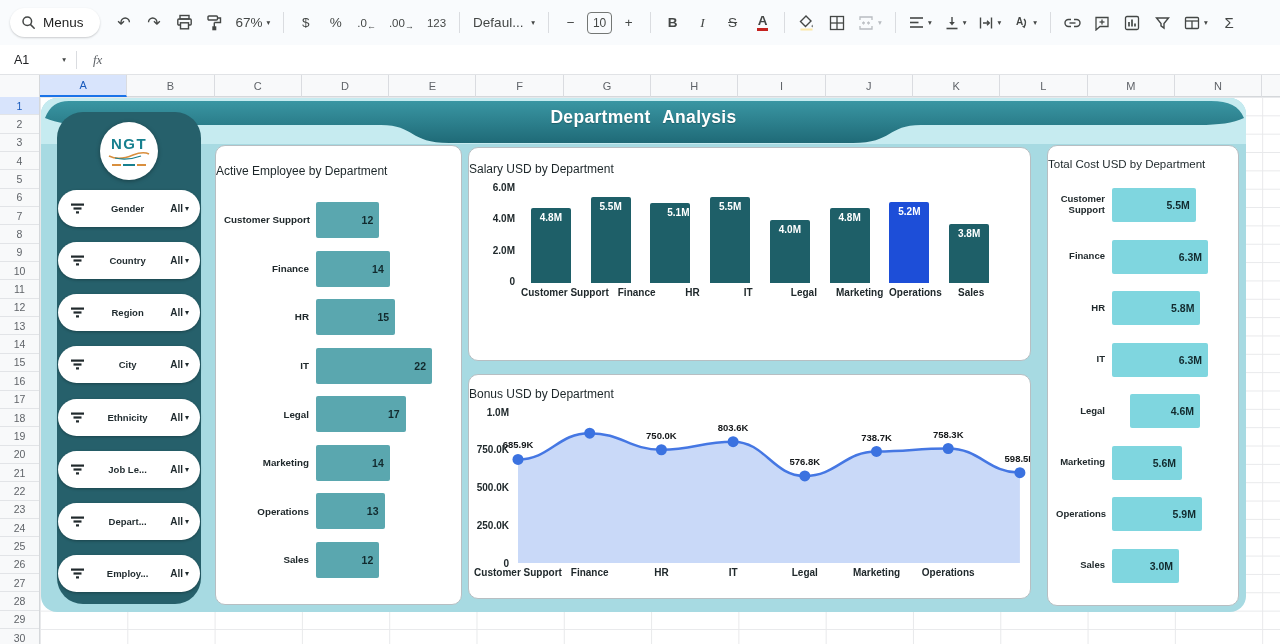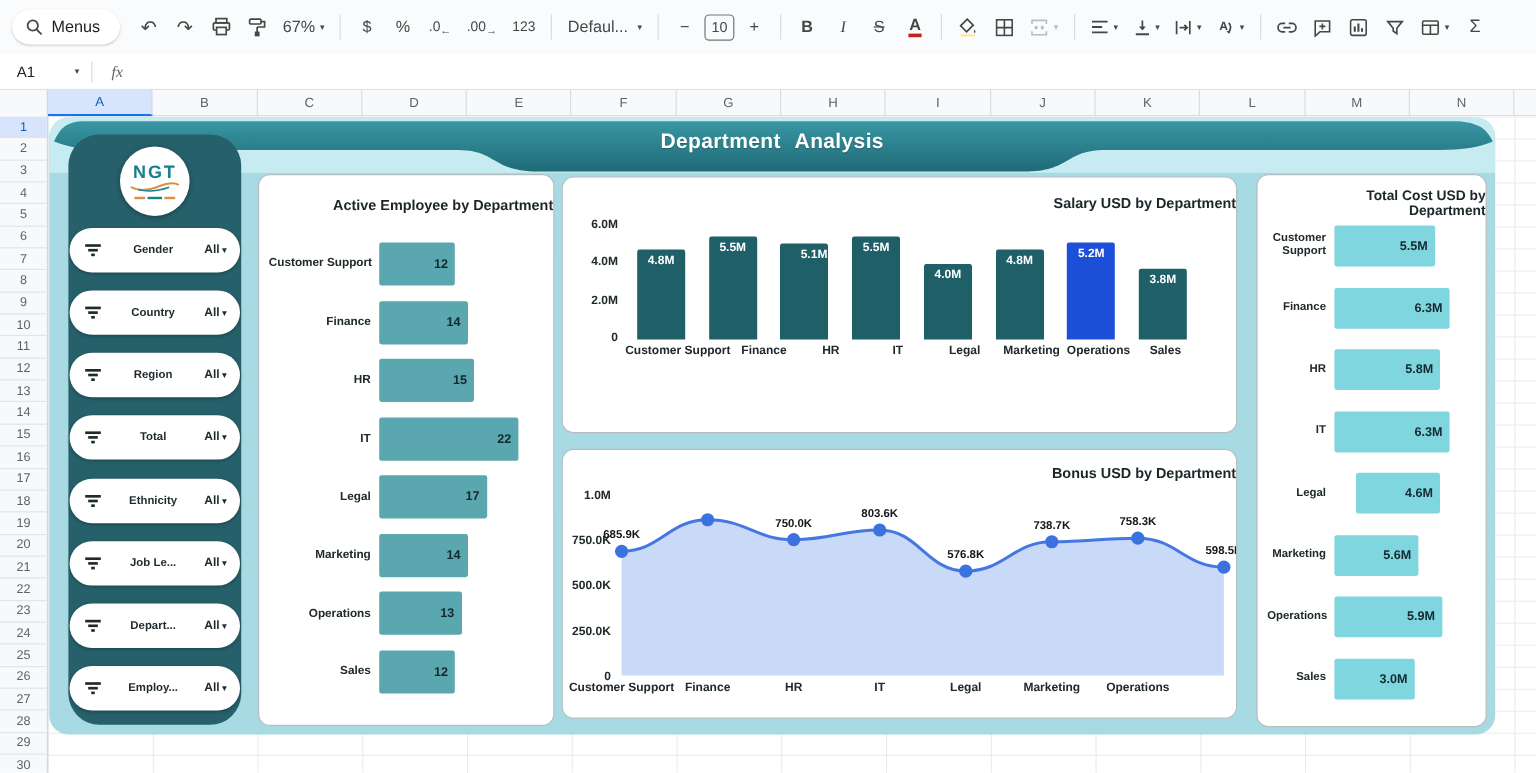--- a/index.html
+++ b/index.html
@@ -81,21 +81,21 @@
                 align-items:center; padding:0 11px 0 12px; box-shadow:0 1px 3px rgba(0,0,0,.3);
                 cursor:pointer; }
   .filter-label { flex:1; text-align:center; font-size:9.5px; font-weight:bold; color:#1f2a2e;
                   padding:0 2px; white-space:nowrap; overflow:hidden; }
   .filter-all { font-size:10px; font-weight:bold; color:#1f2a2e; }
   .filter-btn .caret { color:#1f2a2e; font-size:8px; }
 
   
   .card { position:absolute; background:#fff; border:1px solid #b7bec2; border-radius:10px;
           overflow:hidden; }
-  .card-title { text-align:right; font-weight:bold; color:#1c2629;padding-left:36px; }
+  .card-title { text-align:left; font-weight:normal; color:#1c2629; }
   .p1 { left:174px; top:47px; width:247px; height:460px; }
   .p1 .card-title { margin-top:18px; font-size:12px; }
   .p2 { left:427px; top:49px; width:563px; height:214px; }
   .p2 .card-title { margin-top:14px; font-size:12px; }
   .p3 { left:427px; top:276px; width:563px; height:225px; }
   .p3 .card-title { margin-top:12px; font-size:12px; }
   .p4 { left:1006px; top:47px; width:192px; height:461px; }
   .p4 .card-title { margin-top:12px; font-size:11.5px; }
 
   
@@ -467,21 +467,21 @@
           <span class="caret">▾</span>
         </div>
         <div class="filter-btn">
           <span class="ico">
             <svg width="15" height="13" viewBox="0 0 15 13">
               <rect x="1" y="1.5" width="13" height="2.2" fill="#20292c"></rect>
               <rect x="3.5" y="5.4" width="8" height="2.2" fill="#20292c"></rect>
               <rect x="6" y="9.3" width="3" height="2.2" fill="#20292c"></rect>
             </svg>
           </span>
-          <span class="filter-label">Total</span>
+          <span class="filter-label">City</span>
           <span class="filter-all">All</span>
           <span class="caret">▾</span>
         </div>
         <div class="filter-btn">
           <span class="ico">
             <svg width="15" height="13" viewBox="0 0 15 13">
               <rect x="1" y="1.5" width="13" height="2.2" fill="#20292c"></rect>
               <rect x="3.5" y="5.4" width="8" height="2.2" fill="#20292c"></rect>
               <rect x="6" y="9.3" width="3" height="2.2" fill="#20292c"></rect>
             </svg>

